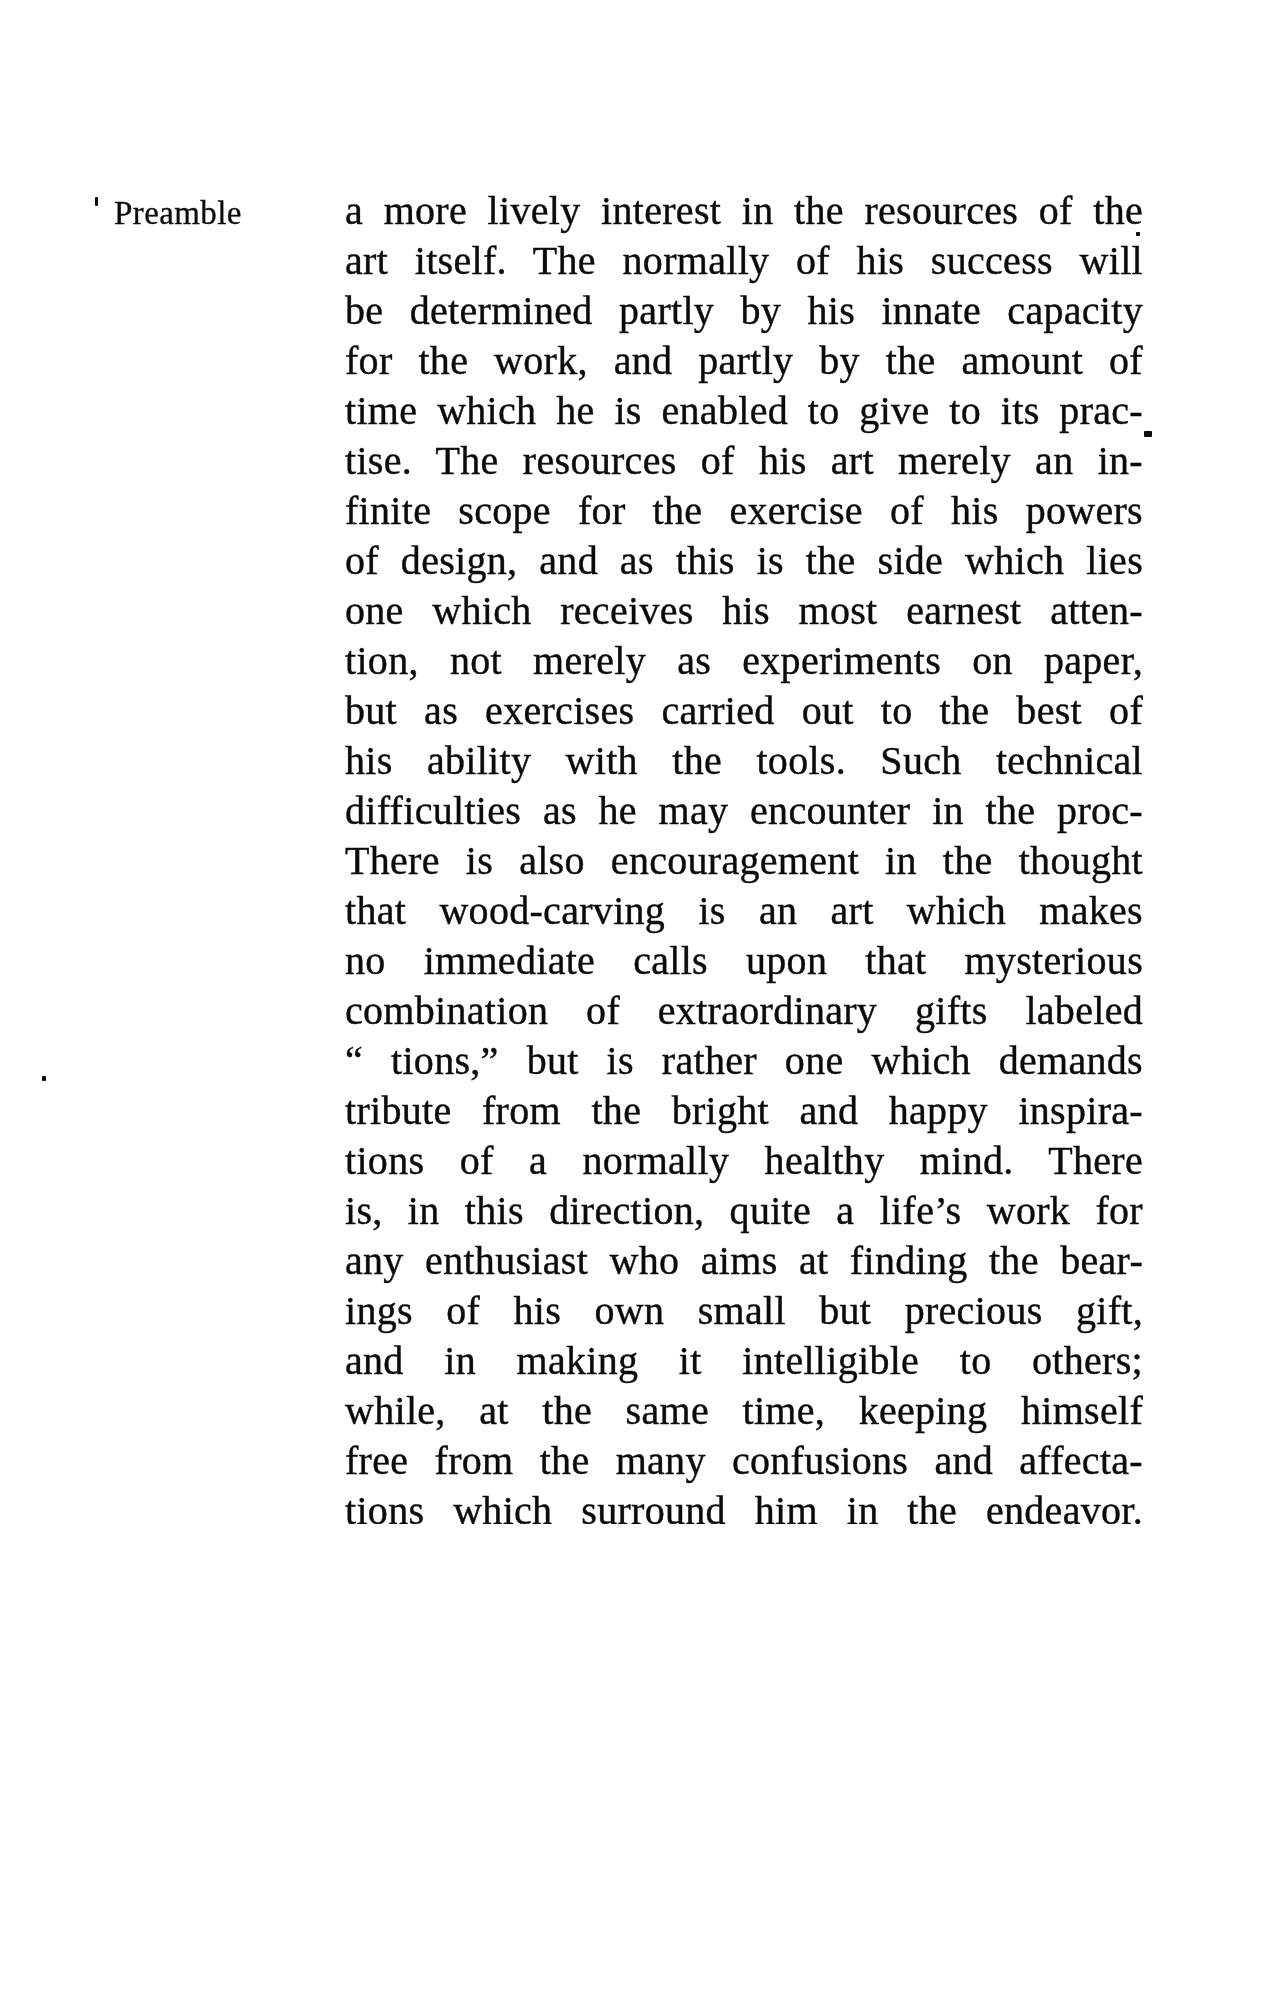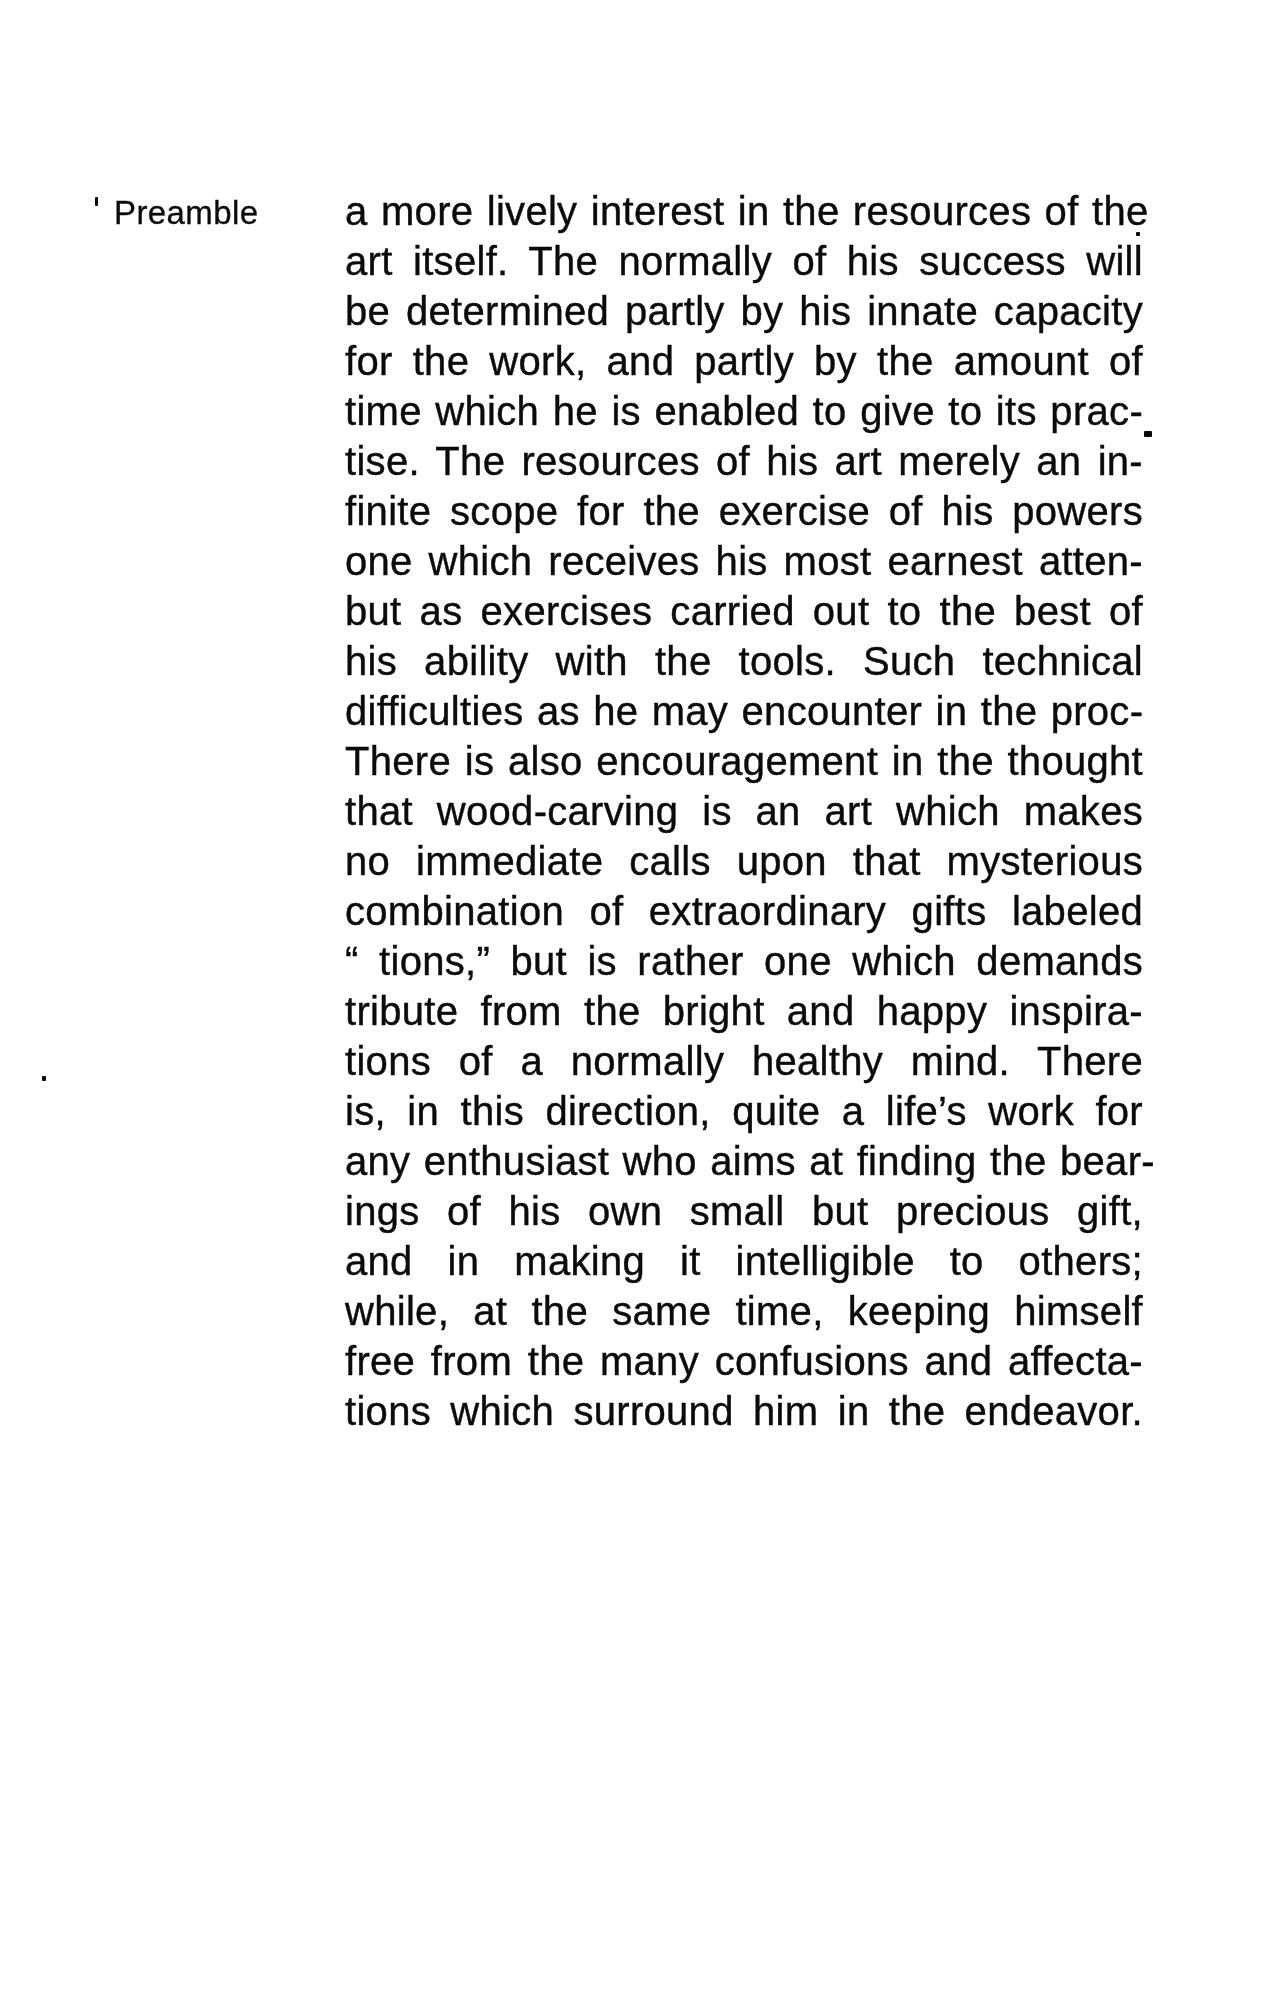--- a/index.html
+++ b/index.html
@@ -10,21 +10,21 @@
     margin:0;
     padding:0;
     background:var(--paper);
   }
   .page{
     position:relative;
     width:1268px;
     height:1524px;
     background:var(--paper);
     overflow:hidden;
-    font-family:Liberation Sans, sans-serif;
+    font-family:Liberation Serif, serif;
     color:var(--ink);
   }
   .sidehead{
     position:absolute;
     left:114px;
     top:188px;
     width:160px;
     font-size:33px;
     line-height:50px;
     letter-spacing:0.4px;
@@ -73,21 +73,23 @@
   <div class="sidehead">Preamble</div>
 
   <div class="body-text" id="body-text">
       <div class="line">a more lively interest in the resources of the</div>
       <div class="line">art itself. The normally of his success will</div>
       <div class="line">be determined partly by his innate capacity</div>
       <div class="line">for the work, and partly by the amount of</div>
       <div class="line">time which he is enabled to give to its prac-</div>
       <div class="line">tise. The resources of his art merely an in-</div>
       <div class="line">finite scope for the exercise of his powers</div>
+      <div class="line">of design, and as this is the side which lies</div>
       <div class="line">one which receives his most earnest atten-</div>
+      <div class="line">tion, not merely as experiments on paper,</div>
       <div class="line">but as exercises carried out to the best of</div>
       <div class="line">his ability with the tools. Such technical</div>
       <div class="line">difficulties as he may encounter in the proc-</div>
       <div class="line">There is also encouragement in the thought</div>
       <div class="line">that wood-carving is an art which makes</div>
       <div class="line">no immediate calls upon that mysterious</div>
       <div class="line">combination of extraordinary gifts labeled</div>
       <div class="line">“ tions,” but is rather one which demands</div>
       <div class="line">tribute from the bright and happy inspira-</div>
       <div class="line">tions of a normally healthy mind. There</div>

